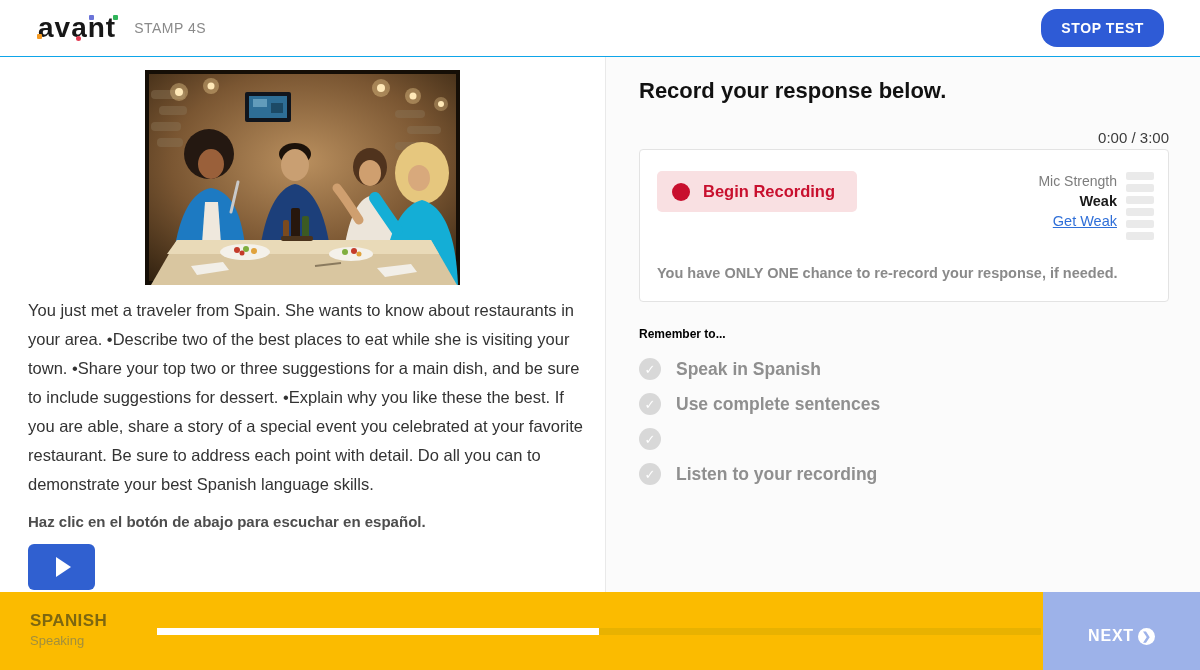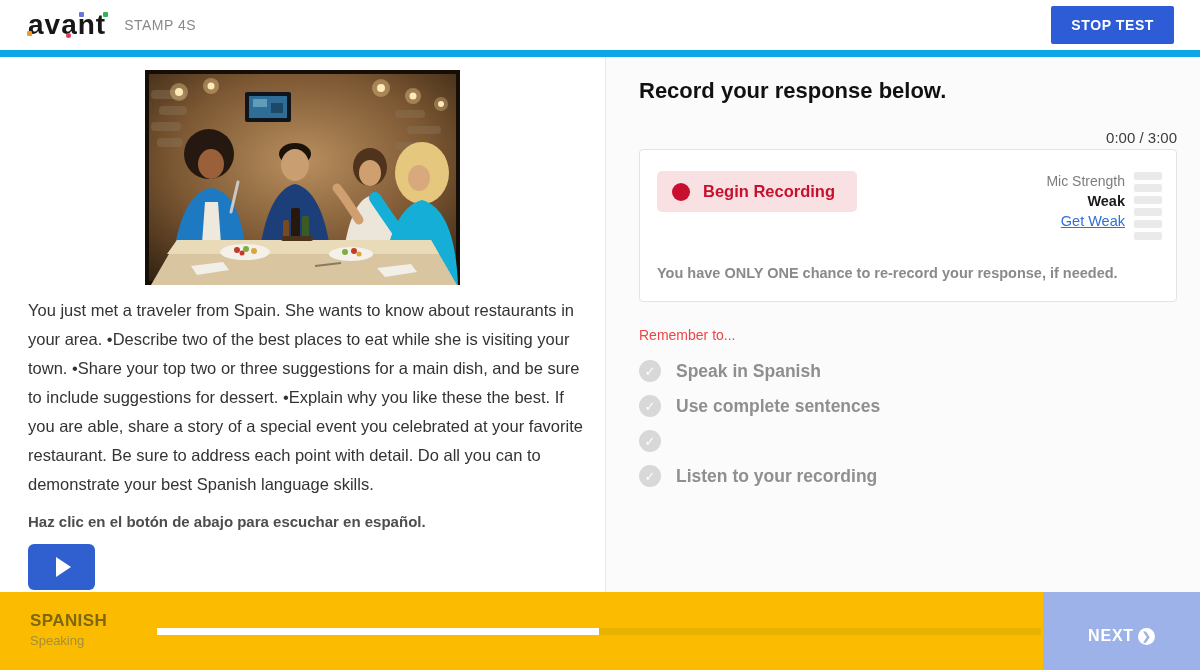--- a/index.html
+++ b/index.html
@@ -1,71 +1,71 @@
 <!DOCTYPE html>
 <html><head>
 <meta charset="utf-8">
 <style>
   * { margin:0; padding:0; box-sizing:border-box; }
   html,body { width:1200px; height:670px; overflow:hidden; background:#fff;
     font-family:"Liberation Sans","DejaVu Sans",sans-serif; }
   .app { width:1200px; height:670px; display:flex; flex-direction:column; }
 
   
-  .header { height:57px; background:#fff; border-bottom:7px solid #0ea5e9;
-    display:flex; align-items:center; padding:0 26px; flex:0 0 auto; }
+  .header { height:57px; background:#fff; border-bottom:1px solid #0ea5e9;
+    display:flex; align-items:center; padding:0 36px; flex:0 0 auto; }
   .logo { position:relative; font-weight:800; font-size:28px; letter-spacing:1px;
     color:#171717; line-height:1; padding:0 6px 0 2px; }
   .logo i { position:absolute; width:5px; height:5px; border-radius:1px; }
   .logo .m-orange { left:1px; bottom:3px; background:#f59a23; }
   .logo .m-red    { left:47%; bottom:1px; background:#e23b52; border-radius:50%; }
   .logo .m-blue   { left:62%; top:1px;  background:#6b74d8; }
   .logo .m-green  { right:4px; top:1px; background:#2fb45a; }
   .product-name { color:#8a8a8a; font-size:14px; margin-left:12px; letter-spacing:0.5px; }
   .stop-btn { margin-left:auto; background:#2e5bd6; color:#fff; font-weight:bold;
-    font-size:14px; letter-spacing:0.6px; border:none; border-radius:2px;
+    font-size:14px; letter-spacing:0.6px; border:none; border-radius:16px;
     padding:11px 20px; cursor:pointer; }
 
   
   .main { flex:1 1 auto; display:flex; min-height:0; }
   .left-panel { width:605px; flex:0 0 auto; background:#fff; padding-top:13px; }
   .photo-wrap { width:315px; height:215px; margin:0 auto; }
   .photo-wrap svg { display:block; }
   .prompt-text { width:566px; margin:11px 12px 0 28px; color:#333;
     font-size:16.5px; line-height:29px; }
   .es-line { margin:14px 0 0 28px; color:#4d4d4d; font-weight:bold; font-size:15px; }
   .play-btn { margin:14px 0 0 28px; width:67px; height:46px; background:#3060d0;
     border:none; border-radius:6px; cursor:pointer; display:flex;
     align-items:center; justify-content:center; }
   .play-tri { width:0; height:0; border-left:15px solid #fff;
     border-top:10px solid transparent; border-bottom:10px solid transparent; margin-left:4px; }
 
   .right-panel { flex:1 1 auto; background:#fbfbfb; border-left:1px solid #e9e9e9;
-    padding:21px 23px 0 33px; }
+    padding:21px 31px 0 33px; }
   .rec-title { color:#111; font-weight:bold; font-size:22px; }
   .timer { text-align:right; color:#3c3c3c; font-size:15px; margin-top:25px; }
   .rec-card { margin-top:3px; background:#fff; border:1px solid #e3e3e3;
     border-radius:4px; padding:21px 14px 16px 17px; }
   .rec-row { display:flex; align-items:flex-start; }
   .begin-btn { background:#f9e0e2; border:none; border-radius:5px; cursor:pointer;
     display:flex; align-items:center; gap:13px; padding:11px 22px 11px 15px; }
   .rec-dot { width:18px; height:18px; border-radius:50%; background:#c8102e; }
   .begin-label { color:#c8102e; font-weight:bold; font-size:16.5px; }
   .mic-block { margin-left:auto; display:flex; gap:9px; }
   .mic-texts { text-align:right; line-height:20px; }
   .mic-label { color:#7d7d7d; font-size:14px; }
   .mic-value { color:#1a1a1a; font-weight:bold; font-size:14.5px; }
   .get-help { color:#2f6fd8; font-size:14.5px; text-decoration:underline; cursor:pointer; }
   .mic-bars { display:flex; flex-direction:column; gap:4px; padding-top:1px; }
   .mic-bars span { width:28px; height:8px; background:#eaeaea; border-radius:2px; }
   .rec-warning { margin-top:22px; color:#8a8a8a; font-weight:bold; font-size:14.5px;
     line-height:23px; }
 
   .remember { margin-top:25px; }
-  .remember-title { color:#ef4444; font-weight:normal; font-size:14px; }
+  .remember-title { color:#000000; font-weight:bold; font-size:12px; }
   .check-list { list-style:none; margin-top:17px; }
   .check-item { display:flex; align-items:center; gap:15px; margin-bottom:13px; }
   .check-circle { width:22px; height:22px; border-radius:50%; background:#d8d8d8;
     color:#fff; font-size:13px; font-weight:bold; display:flex; align-items:center;
     justify-content:center; flex:0 0 auto; }
   .check-text { color:#8f8f8f; font-weight:bold; font-size:17.5px; }
 
   
   .footer { height:78px; flex:0 0 auto; background:#fbbb00; position:relative;
     display:flex; align-items:center; }

